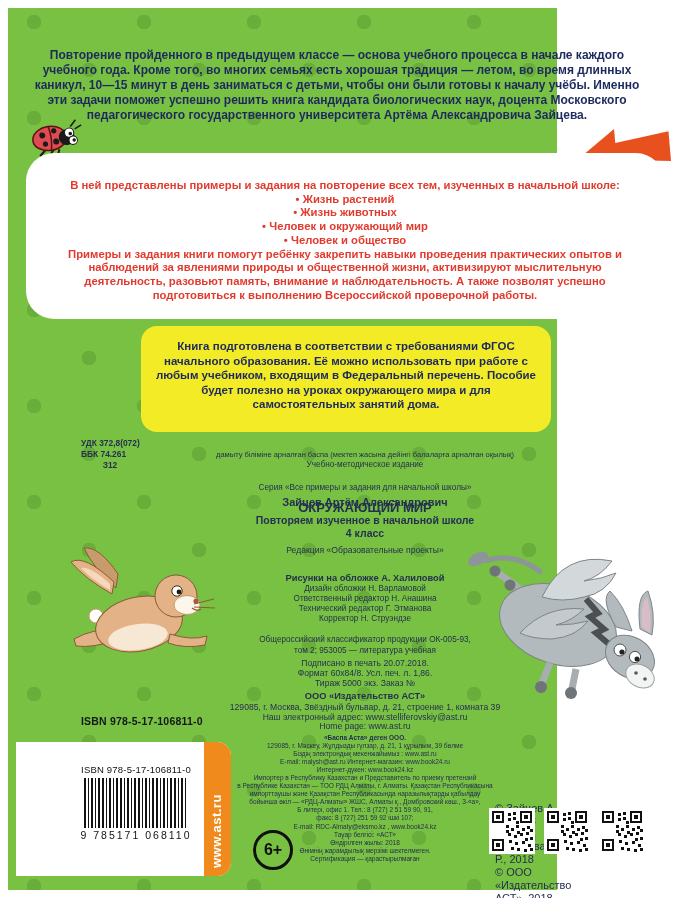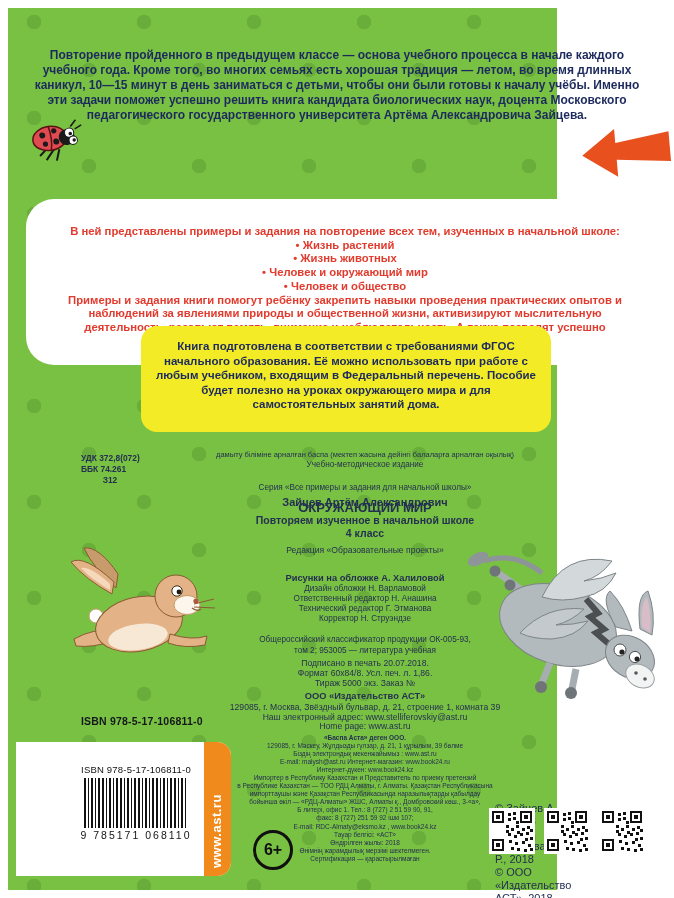--- a/index.html
+++ b/index.html
@@ -16,24 +16,24 @@
     background-size:110px 96px,110px 96px;
     background-position:26px 14px,81px 62px;
   }
   .abs{position:absolute;}
   .ctr{text-align:center;}
   .navy{color:#1c2a5e;}
   .imp{color:#243052;}
   .red{color:#e23b2e;}
   .intro{left:19px;top:40px;width:620px;font-size:12px;font-weight:bold;line-height:15px;}
   .features-box{left:18px;top:145px;width:638px;height:166px;background:#fff;border-radius:28px;
-    padding:26px 28px 0 28px;box-sizing:border-box;font-weight:bold;font-size:11.3px;line-height:13.7px;margin-top:46px;}
+    padding:26px 28px 0 28px;box-sizing:border-box;font-weight:bold;font-size:11.3px;line-height:13.7px;}
   .fgos-box{left:133px;top:318px;width:410px;height:106px;background:#f3eb26;border-radius:16px;
     padding:13px 12px 0 12px;box-sizing:border-box;font-weight:bold;font-size:11.5px;line-height:14.6px;color:#1c2a5e;}
-  .udk{left:73px;top:430px;width:70px;font-size:8.4px;font-weight:bold;line-height:11px;margin-top:15px;}
+  .udk{left:73px;top:430px;width:70px;font-size:8.4px;font-weight:bold;line-height:11px;}
   .colc{left:57px;width:600px;text-align:center;}
   .s8{font-size:8.2px;line-height:10px;margin-top:22px;}
   .it{}
   .b{font-weight:bold;}
   .credits{line-height:9.9px;font-size:8.2px;}
   .kz{font-size:6.5px;line-height:8.05px;}
   .kz .b{font-weight:bold;}
   .copyright{left:487px;top:794px;font-size:11px;line-height:12.8px;}
   .qr{position:absolute;top:800px;width:46px;height:46px;background:#fff;}
   .isbn-green{left:73px;top:707px;font-size:10.5px;font-weight:bold;color:#14181c;letter-spacing:.2px;}

